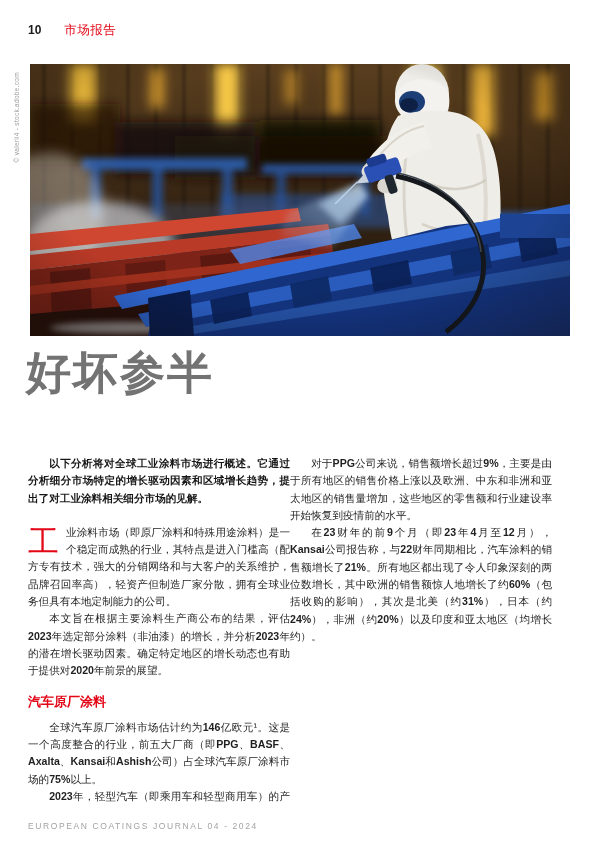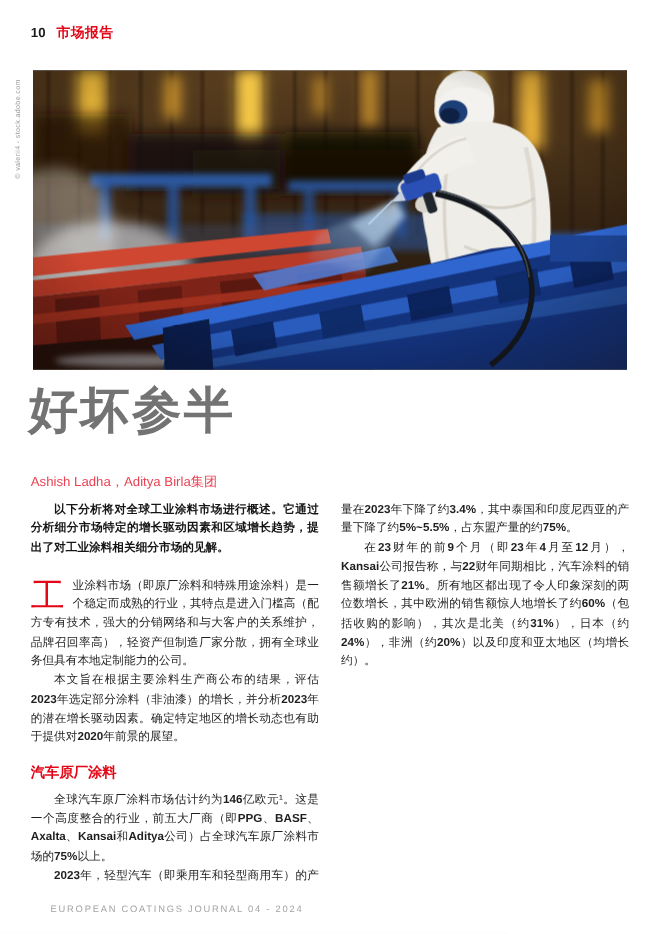--- a/index.html
+++ b/index.html
@@ -1,45 +1,45 @@
 <!DOCTYPE html>
 <html><head>
 <meta charset="utf-8">
 <title>Magazine Page</title>
 <style>
   html,body{margin:0;padding:0;background:#e9e9e9;}
   .page{position:relative;width:600px;height:849px;margin:0 auto;background:#ffffff;
         font-family:"Liberation Sans","DejaVu Sans",sans-serif;color:#222;overflow:hidden;}
   
-  .hdr{position:absolute;top:22px;left:28px;display:flex;align-items:baseline;gap:10px;}
+  .hdr{position:absolute;top:22px;left:28px;display:flex;align-items:baseline;gap:23px;}
   .pagenum{font-size:12px;font-weight:700;color:#1a1a1a;}
-  .section-label{font-size:12.5px;font-weight:700;color:#e30617;letter-spacing:.5px;}
+  .section-label{font-size:12.5px;font-weight:400;color:#e30617;letter-spacing:.5px;}
   
   .hero{position:absolute;left:30px;top:64px;width:540px;height:272px;overflow:hidden;background:#2a1c10;}
   .hero svg{display:block;}
   .credit{position:absolute;left:13px;top:64px;width:10px;height:160px;}
   .credit span{display:inline-block;transform:rotate(-90deg) translateX(-100%);transform-origin:0 0;
        white-space:nowrap;font-size:6.5px;color:#9a9a9a;letter-spacing:.3px;}
   
   .title{position:absolute;left:26px;top:348px;font-size:45px;font-weight:700;color:#737373;
          letter-spacing:2px;line-height:1.1;}
   .subtitle{position:absolute;left:28px;top:413px;font-size:12.5px;font-weight:700;color:#e30617;}
   .byline{position:absolute;left:28px;top:430px;font-size:12px;font-weight:400;color:#ea4253;}
   
-  .cols{position:absolute;left:28px;top:455px;width:544px;height:352px;display:flex;gap:20px;overflow:hidden;}
+  .cols{position:absolute;left:28px;top:455px;width:544px;height:352px;display:flex;overflow:hidden;}
   .col{width:262px;font-size:10.6px;line-height:17.3px;text-align:justify;color:#1f1f1f;}
   .col p{margin:0;}
   .para{text-indent:2em;}
   .cont{text-indent:0;}
   .intro{font-weight:700;text-indent:2em;margin-bottom:17px !important;color:#161616;}
   .dropcap{float:left;color:#e30617;font-size:31px;line-height:32px;padding:2px 7px 0 0;font-weight:400;}
   .sec-head{color:#e30617;font-weight:700;font-size:13px;margin:13px 0 9px 0 !important;text-indent:0;}
   .lat{font-weight:700;}
   
-  .footer{position:absolute;left:28px;top:821px;font-size:8.5px;letter-spacing:1.6px;color:#a3a3a3;margin-left:18px;}
+  .footer{position:absolute;left:28px;top:821px;font-size:8.5px;letter-spacing:1.6px;color:#a3a3a3;}
 </style>
 </head>
 <body>
 
 <div class="page">
 
   <div class="hdr">
     <span class="pagenum">10</span>
     <span class="section-label">市场报告</span>
   </div>
@@ -197,33 +197,32 @@
       <g filter="url(#b3)">
         <polygon points="330,118 258,148 250,172 302,184 338,132" fill="url(#gmist)" opacity="0.6"></polygon>
         <polygon points="330,118 288,140 310,160 338,132" fill="#bcd8f2" opacity="0.6"></polygon>
       </g>
 
       <rect x="0" y="0" width="540" height="272" fill="url(#gvig)"></rect>
     </svg>
   </div>
 
   <div class="title">好坏参半</div>
-  <div class="byline">Ashish Ladha，Aditya Birla集团</div>
 
   <div class="cols">
     <div class="col">
       <p class="intro zh">以下分析将对全球工业涂料市场进行概述。它通过分析细分市场特定的增长驱动因素和区域增长趋势，提出了对工业涂料相关细分市场的见解。</p>
       <p class="cont"><span class="dropcap">工</span><span class="zh">业涂料市场（即原厂涂料和特殊用途涂料）是一个稳定而成熟的行业，其特点是进入门槛高（配方专有技术，强大的分销网络和与大客户的关系维护，品牌召回率高），轻资产但制造厂家分散，拥有全球业务但具有本地定制能力的公司。</span></p>
       <p class="para zh">本文旨在根据主要涂料生产商公布的结果，评估<span class="lat">2023</span>年选定部分涂料（非油漆）的增长，并分析<span class="lat">2023</span>年的潜在增长驱动因素。确定特定地区的增长动态也有助于提供对<span class="lat">2020</span>年前景的展望。</p>
       <p class="sec-head zh">汽车原厂涂料</p>
-      <p class="para zh">全球汽车原厂涂料市场估计约为<span class="lat">146</span>亿欧元¹。这是一个高度整合的行业，前五大厂商（即<span class="lat">PPG</span>、<span class="lat">BASF</span>、<span class="lat">Axalta</span>、<span class="lat">Kansai</span>和<span class="lat">Aditya</span>公司）占全球汽车原厂涂料市场的<span class="lat">75%</span>以上。</p>
+      <p class="para zh">全球汽车原厂涂料市场估计约为<span class="lat">146</span>亿欧元¹。这是一个高度整合的行业，前五大厂商（即<span class="lat">PPG</span>、<span class="lat">BASF</span>、<span class="lat">Axalta</span>、<span class="lat">Kansai</span>和<span class="lat">Ashish</span>公司）占全球汽车原厂涂料市场的<span class="lat">75%</span>以上。</p>
       <p class="para zh"><span class="lat">2023</span>年，轻型汽车（即乘用车和轻型商用车）的产量增长了约，在所有地区强劲增长的推动下，目前产量已接近疫情前的水平。欧洲、中国、日本和韩国的轻型汽车产量以两位数的速度增长，印度和美国的增长速度处于中一位数的水平。主要驱动因素是轻型汽车销量的上升，这是由该行业的积压和电动汽车的日益普及所推动的。唯一的例外是东盟地区，该地区的轻型汽车产</p>
     </div>
     <div class="col">
-      <p class="cont zh">量在<span class="lat">2023</span>年下降了约<span class="lat">3.4%</span>，其中泰国和印度尼西亚的产量下降了约<span class="lat">5%~5.5%</span>，占东盟产量的约<span class="lat">75%</span>。</p>
+      <p class="para zh">对于<span class="lat">PPG</span>公司来说，销售额增长超过<span class="lat">9%</span>，主要是由于所有地区的销售价格上涨以及欧洲、中东和非洲和亚太地区的销售量增加，这些地区的零售额和行业建设率开始恢复到疫情前的水平。</p>
       <p class="para zh">在<span class="lat">23</span>财年的前<span class="lat">9</span>个月（即<span class="lat">23</span>年<span class="lat">4</span>月至<span class="lat">12</span>月），<span class="lat">Kansai</span>公司报告称，与<span class="lat">22</span>财年同期相比，汽车涂料的销售额增长了<span class="lat">21%</span>。所有地区都出现了令人印象深刻的两位数增长，其中欧洲的销售额惊人地增长了约<span class="lat">60%</span>（包括收购的影响），其次是北美（约<span class="lat">31%</span>），日本（约<span class="lat">24%</span>），非洲（约<span class="lat">20%</span>）以及印度和亚太地区（均增长约）。</p>
 
     </div>
   </div>
 
   <div class="footer">EUROPEAN COATINGS JOURNAL 04 - 2024</div>
 
 </div>
 
 </body></html>

